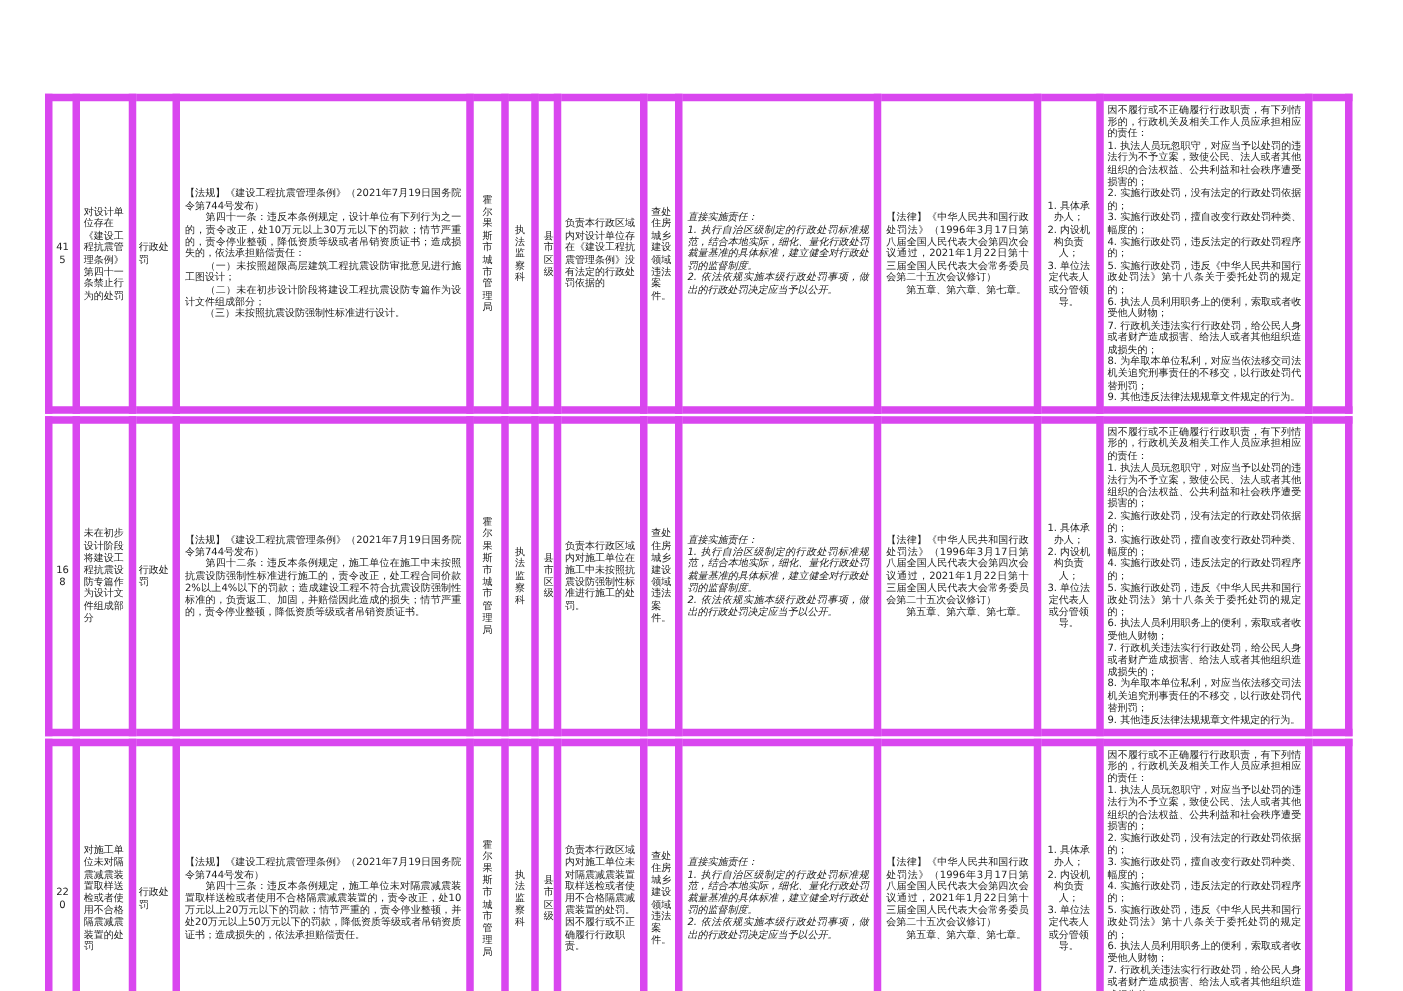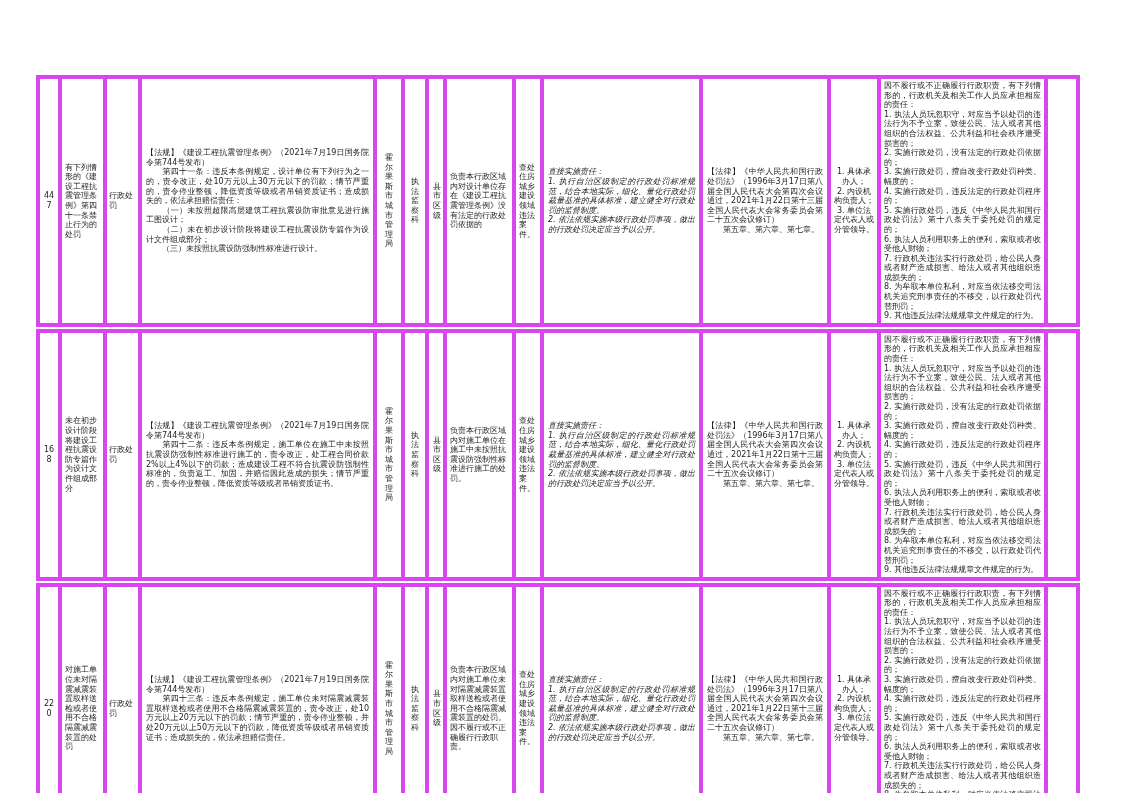--- a/index.html
+++ b/index.html
@@ -7,21 +7,21 @@
   body { font-family: "DejaVu Sans", "Liberation Sans", sans-serif; color: #1c1c1c; }
   .page { position: relative; width: 1122px; height: 793px; background: #ffffff; overflow: hidden; }
   .grid-wrap { position: absolute; left: 36px; top: 75px; width: 1040px; }
   table.row-table {
     table-layout: fixed;
     width: 1040px;
     border-collapse: collapse;
     margin-bottom: 2px;
   }
   td {
-    border: 4px solid #d946ef;
+    border: 6px solid #d946ef;
     vertical-align: middle;
     font-size: 8px;
     line-height: 9.6px;
     overflow: hidden;
     padding: 1px 2px;
     white-space: pre-wrap;
     word-break: break-all;
   }
   td.c-num   { text-align: center; }
   td.c-item  { text-align: left; padding: 1px 3px; }
@@ -58,22 +58,22 @@
           <col style="width:69px">
         <col style="width:28px">
           <col style="width:159px">
           <col style="width:128px">
           <col style="width:50px">
         <col style="width:167px">
           <col style="width:32px">
       </colgroup>
       <tbody>
           <tr class="h1">
-        <td class="c-num">447</td>
-        <td class="c-item">有下列情形的《建设工程抗震管理条例》第四十一条禁止行为的处罚</td>
+        <td class="c-num">415</td>
+        <td class="c-item">对设计单位存在《建设工程抗震管理条例》第四十一条禁止行为的处罚</td>
         <td class="c-type">行政处罚</td>
         <td class="c-legal">【法规】《建设工程抗震管理条例》（2021年7月19日国务院令第744号发布）
 　　第四十一条：违反本条例规定，设计单位有下列行为之一的，责令改正，处10万元以上30万元以下的罚款；情节严重的，责令停业整顿，降低资质等级或者吊销资质证书；造成损失的，依法承担赔偿责任：
 　　（一）未按照超限高层建筑工程抗震设防审批意见进行施工图设计；
 　　（二）未在初步设计阶段将建设工程抗震设防专篇作为设计文件组成部分；
 　　（三）未按照抗震设防强制性标准进行设计。</td>
         <td class="c-dept">霍尔果斯市城市管理局</td>
         <td class="c-sect">执法监察科</td>
         <td class="c-level">县市区级</td>
         <td class="c-duty">负责本行政区域内对设计单位存在《建设工程抗震管理条例》没有法定的行政处罚依据的</td>

